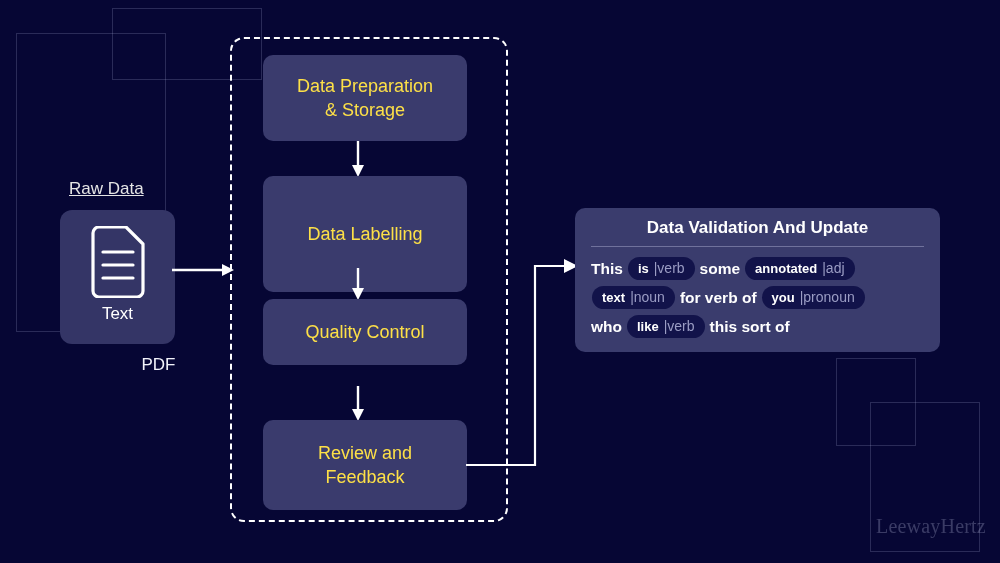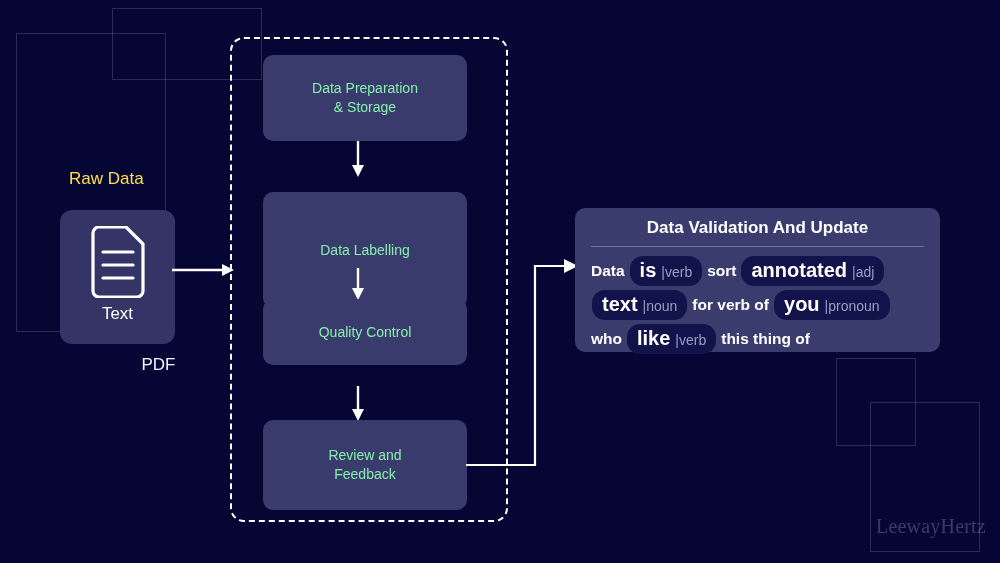--- a/index.html
+++ b/index.html
@@ -36,24 +36,25 @@
     font-family: "Liberation Serif", serif;
     font-size: 20px;
     color: rgba(180,182,215,0.30);
     letter-spacing: 0.2px;
     white-space: nowrap;
   }
 
   
   #raw-data-label {
     position: absolute;
-    left: 69px; top: 169px;
-    font-size: 17px;
-    color: #fde047;
+    left: 69px; top: 179px;
+    font-size: 17px;
+    color: #e5e5e5;
     white-space: nowrap;
+    text-decoration: underline;
   }
   #doc-card {
     position: absolute;
     left: 60px; top: 210px;
     width: 115px; height: 134px;
     background: #343566;
     border-radius: 12px;
   }
   #doc-icon {
     position: absolute;
@@ -92,28 +93,28 @@
   .flow-box {
     position: absolute;
     left: 263px;
     width: 204px;
     background: #3a3b6d;
     border-radius: 10px;
     display: flex;
     align-items: center;
     justify-content: center;
     text-align: center;
-    color: #86efac;
-    font-size: 14px;
+    color: #fde047;
+    font-size: 18px;
     line-height: 1.34;
     padding: 0 18px;
     box-sizing: border-box;
   }
   #flow-box-1 { top: 55px;  height: 86px; }
-  #flow-box-2 { top: 192px; height: 116px; }
+  #flow-box-2 { top: 176px; height: 116px; }
   #flow-box-3 { top: 299px; height: 66px; }
   #flow-box-4 { top: 420px; height: 90px; }
 
   .flow-arrow { position: absolute; left: 350px; }
   #flow-arrow-1 { top: 141px; }
   #flow-arrow-2 { top: 268px; }
   #flow-arrow-3 { top: 386px; }
 
   
   #elbow-connector { position: absolute; left: 466px; top: 258px; }
@@ -158,21 +159,21 @@
     display: inline-flex;
     align-items: baseline;
     background: #12134a;
     border-radius: 13px;
     padding: 3px 10px 4px 10px;
     margin: 0 3px;
     white-space: pre;
   }
   .tok-word {
     color: #ffffff;
-    font-size: 20px;
+    font-size: 13px;
     font-weight: bold;
   }
   .tok-tag {
     color: #9b9dc4;
     font-size: 14px;
     font-weight: normal;
     margin-left: 5px;
   }
 </style>
 </head>
@@ -241,31 +242,31 @@
   <svg id="elbow-connector" width="112" height="215" viewBox="0 0 112 215">
     <path d="M0 207 H69 V8 H98" fill="none" stroke="#ffffff" stroke-width="2.2"></path>
     <polygon points="98,1 112,8 98,15" fill="#ffffff"></polygon>
   </svg>
 
   <div id="validation-panel">
     <div id="panel-title">Data Validation And Update</div>
     <div id="panel-divider"></div>
     <div id="token-lines">
         <div class="token-line">
-          <span class="tok-plain">Data</span>
+          <span class="tok-plain">This</span>
           <span class="tok-pill"><span class="tok-word">is</span><span class="tok-tag">|verb</span></span>
-          <span class="tok-plain">sort</span>
+          <span class="tok-plain">some</span>
           <span class="tok-pill"><span class="tok-word">annotated</span><span class="tok-tag">|adj</span></span>
         </div>
         <div class="token-line">
           <span class="tok-pill"><span class="tok-word">text</span><span class="tok-tag">|noun</span></span>
           <span class="tok-plain">for verb of</span>
           <span class="tok-pill"><span class="tok-word">you</span><span class="tok-tag">|pronoun</span></span>
         </div>
         <div class="token-line">
           <span class="tok-plain">who</span>
           <span class="tok-pill"><span class="tok-word">like</span><span class="tok-tag">|verb</span></span>
-          <span class="tok-plain">this thing of</span>
+          <span class="tok-plain">this sort of</span>
         </div>
       </div>
   </div>
 
 </div>
 
 </body></html>

